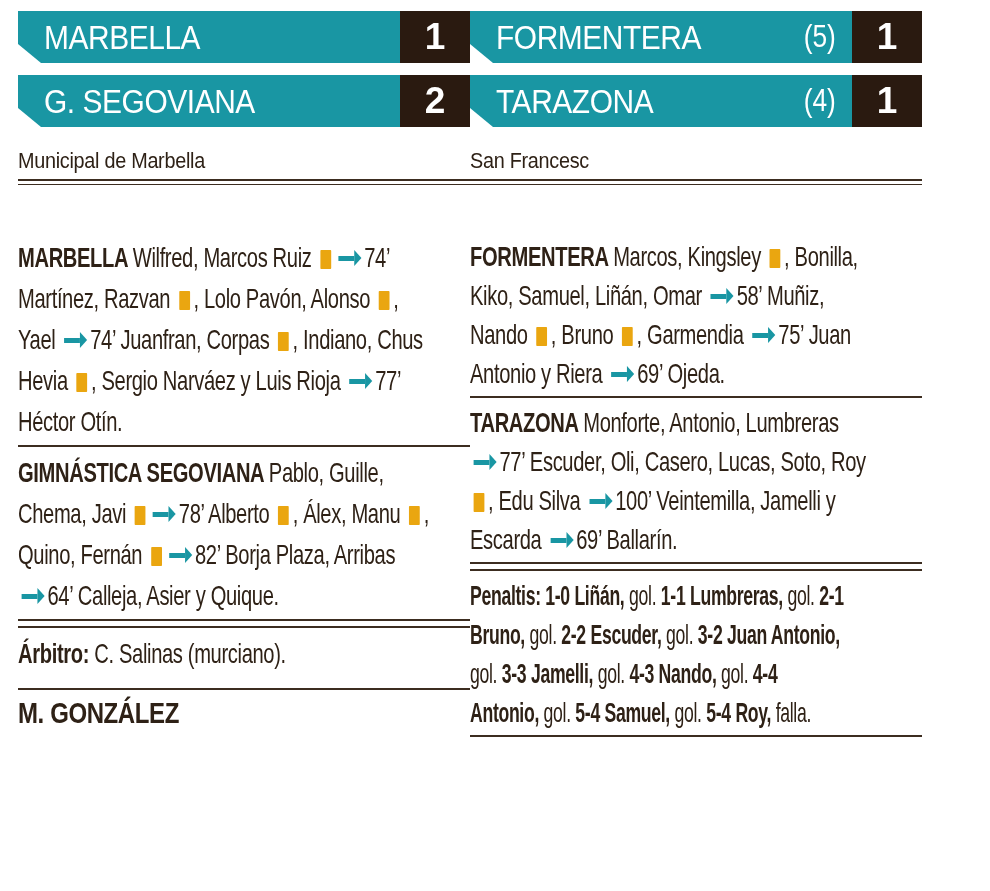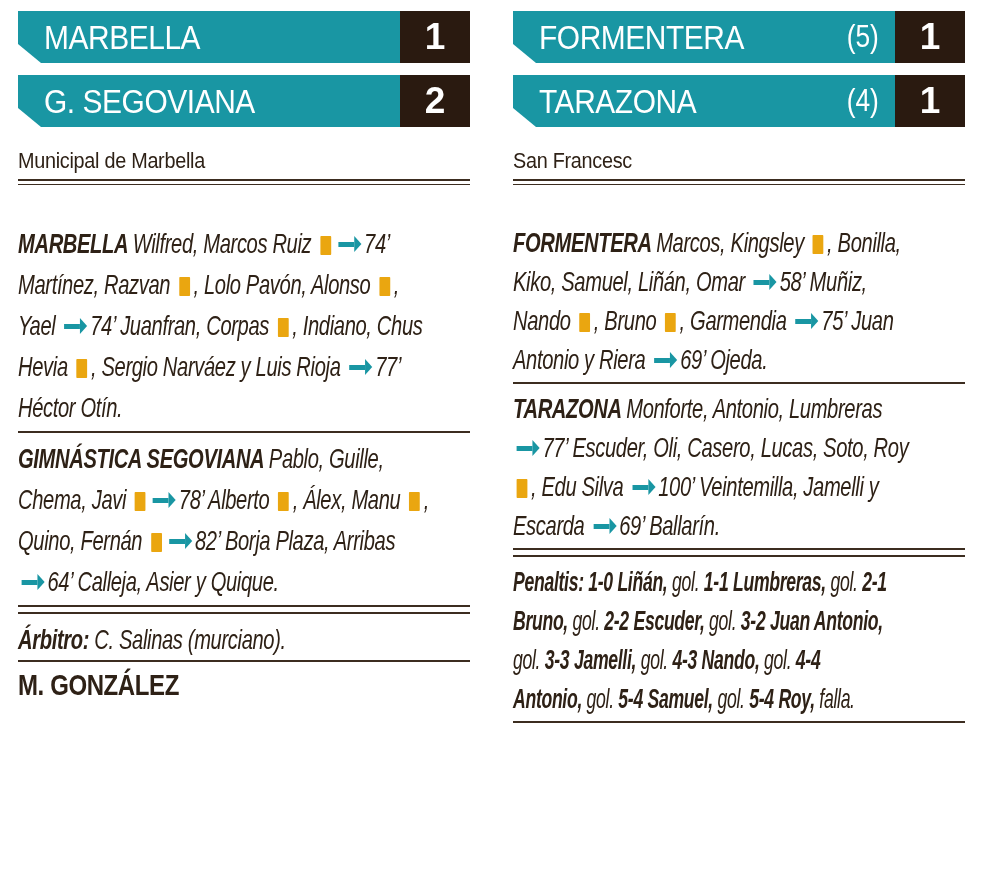--- a/index.html
+++ b/index.html
@@ -1,21 +1,21 @@
 <!DOCTYPE html>
 <html><head>
 <meta charset="utf-8">
 <style>
   html,body{margin:0;padding:0;background:#ffffff;}
   body{
     width:990px;height:891px;overflow:hidden;
     font-family:"Liberation Sans",sans-serif;
     color:var(--text,#2e2116);
   }
-  .page{display:flex;gap:43px;padding:11px 25px 0 18px;}
+  .page{display:flex;padding:11px 25px 0 18px;}
   .panel{width:452px;flex:0 0 452px;}
 
   
   .banner{
     position:relative;height:52px;background:var(--teal,#1996a3);
     margin-bottom:12px;
     clip-path:polygon(0 0,100% 0,100% 100%,23px 100%,0 calc(100% - 19px));
   }
   .team{
     position:absolute;left:26px;top:50%;
@@ -39,21 +39,21 @@
     margin-top:21px;font-size:22px;letter-spacing:-.3px;
     transform:scaleX(.9);transform-origin:0 50%;white-space:nowrap;
   }
   .rule2{
     margin-top:5px;height:3px;
     border-top:2px solid var(--rule,#3c2d20);
     border-bottom:1px solid var(--rule,#3c2d20);
   }
 
   
-  .body{margin-top:38px;font-style:italic;}
+  .body{margin-top:52px;}
   .line{
     height:41px;line-height:41px;white-space:nowrap;
     font-size:28px;letter-spacing:-.5px;
     transform:scaleX(.72);transform-origin:0 0;width:139%;
   }
   .panel-right .line{height:39px;line-height:39px;}
   .section.tight .line{transform:scaleX(.63);width:159%;}
   .b{font-weight:bold;}
   .rule{height:0;border-top:2px solid var(--rule,#3c2d20);margin:3px 0 5px;}
 
@@ -67,21 +67,21 @@
     display:inline-block;position:relative;width:22px;height:5px;
     background:var(--teal,#1996a3);margin:0 14px 0 5px;vertical-align:6px;
   }
   .arrow::after{
     content:"";position:absolute;right:-10px;top:-6px;
     border-left:10px solid var(--teal,#1996a3);
     border-top:8px solid transparent;border-bottom:8px solid transparent;
   }
 
   
-  .byline{margin-top:0;}
+  .byline{margin-top:14px;}
   .byline .rule{margin:0;}
   .byline-name{
     font-size:30px;font-weight:bold;padding:6px 0 8px;letter-spacing:-.5px;
     transform:scaleX(.8);transform-origin:0 50%;white-space:nowrap;
   }
 </style>
 </head>
 <body style="--teal: #1996a3; --dark: #2a1a10; --card: #eaa610; --text: #2e2116; --rule: #3c2d20; --score_text: #ffffff;">
 
 <div class="page" id="panels">

